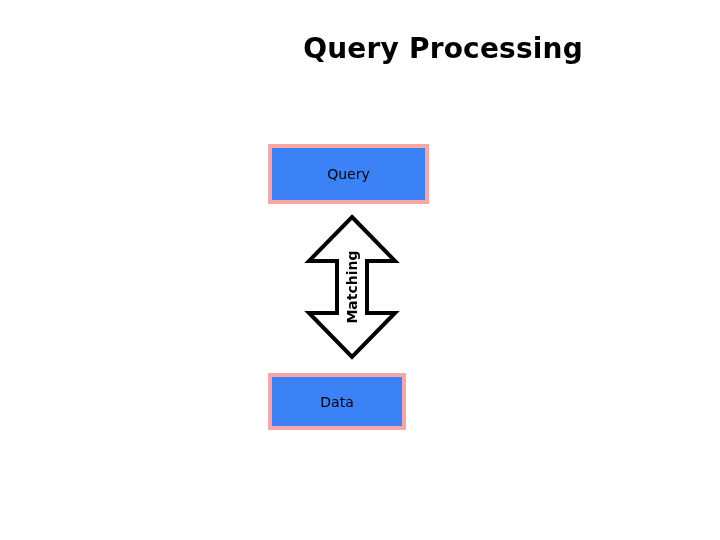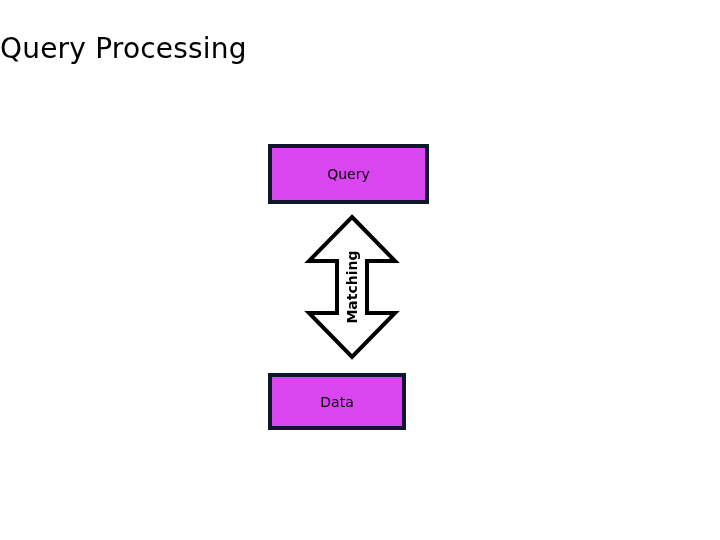--- a/index.html
+++ b/index.html
@@ -22,35 +22,35 @@
     inset: 0;
     background: #ffffff;
   }
 
   
   .slide-title {
     position: absolute;
     left: 0;
     top: 32px;
     width: 583px;
-    text-align: left;
+    text-align: right;
     font-size: 28px;
-    font-weight: 400;
+    font-weight: 700;
     line-height: 34px;
     letter-spacing: 0.2px;
     color: #000000;
     white-space: nowrap;
   }
 
   
   .node-box {
     position: absolute;
     box-sizing: border-box;
-    border: 4px solid #0f172a;
-    background: #d946ef;
+    border: 4px solid #fca5a5;
+    background: #3b82f6;
     display: flex;
     align-items: center;
     justify-content: center;
   }
   .node-label {
     font-size: 14px;
     font-weight: 400;
     line-height: 18px;
     color: #000000;
     white-space: nowrap;

